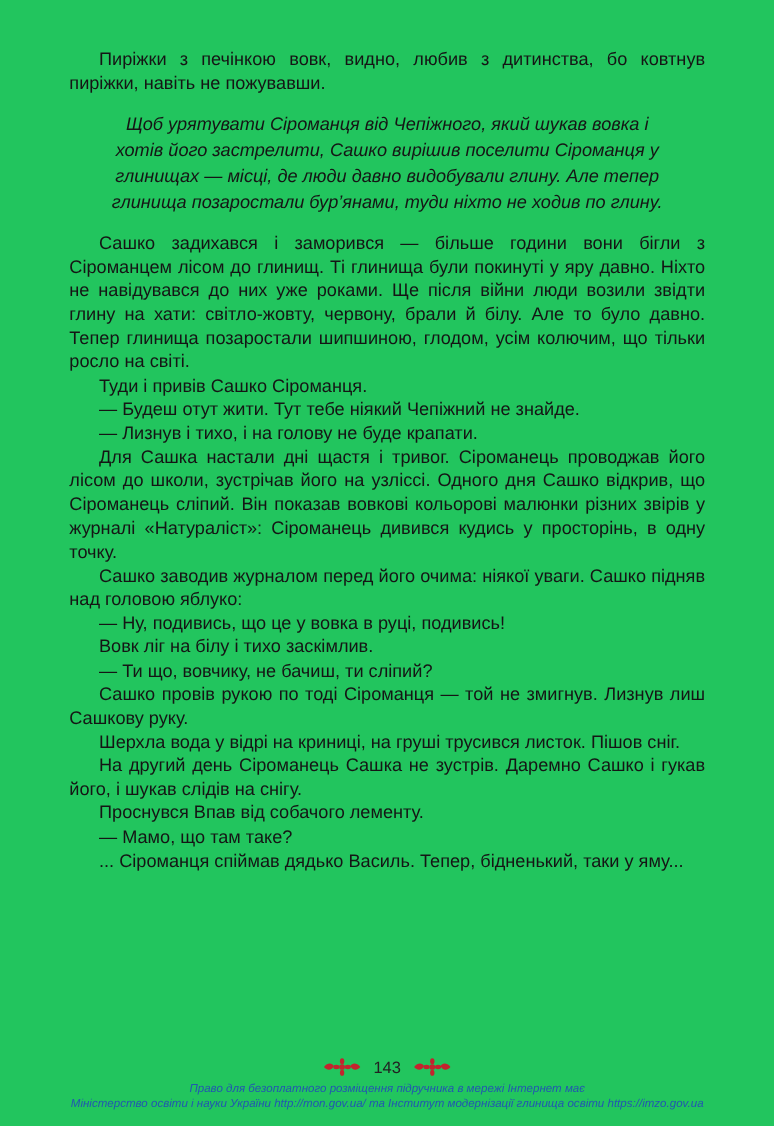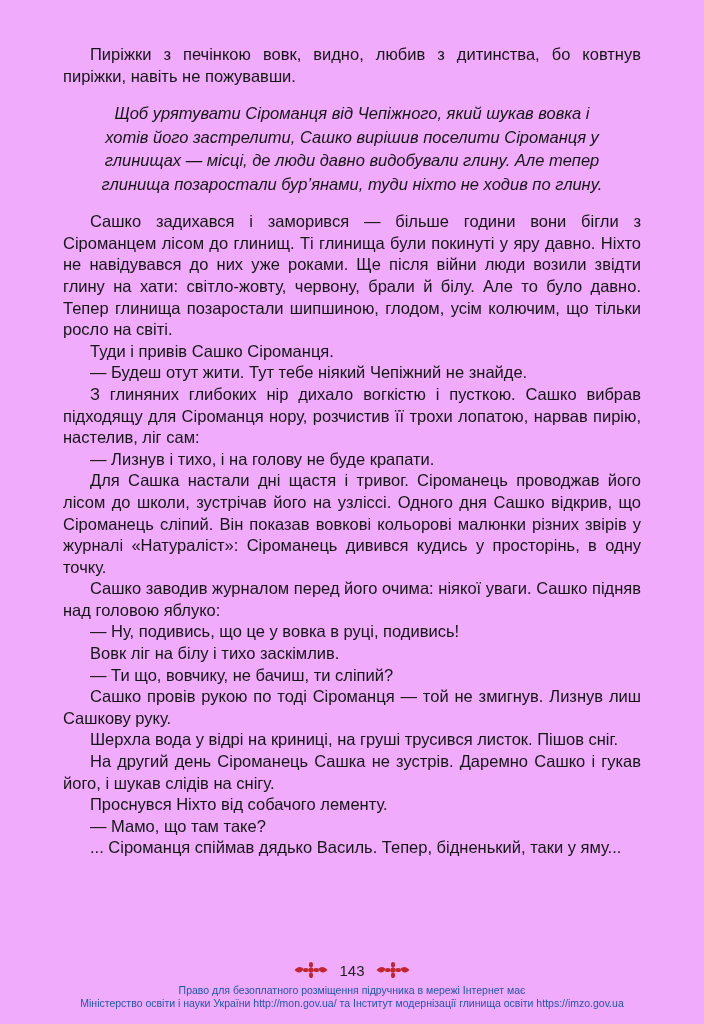--- a/index.html
+++ b/index.html
@@ -5,21 +5,21 @@
   * { box-sizing: border-box; }
   html, body { margin: 0; padding: 0; }
   body {
     width: 704px; height: 1024px;
     background: #ffffff;
     overflow: hidden;
   }
   .page {
     position: relative;
     width: 704px; height: 1024px;
-    background: #f0abfc;
+    background: #22c55e;
     color: #151515;
     font-family: "Liberation Sans", sans-serif;
   }
   .text-body {
     position: absolute;
     top: 44px; left: 63px;
     width: 578px;
     font-size: 16.5px;
     line-height: 21.6px;
     text-align: justify;
@@ -48,44 +48,44 @@
   .pagenum {
     font-size: 15px;
     color: #222222;
   }
   .ornament { display: inline-flex; }
   .ornament svg g { fill: var(--ornament_red, #c3242e); }
   .footer-line {
     font-size: 10.5px;
     line-height: 13px;
     color: var(--footer_blue, #2257b0);
+    font-style: italic;
   }
 </style>
 </head>
 <body>
 
 <div class="page">
 
   <main class="text-body">
       <p class="para body">Пиріжки з печінкою вовк, видно, любив з дитинства, бо ковтнув пиріжки, навіть не пожувавши.</p>
       <p class="para intro">Щоб урятувати Сіроманця від Чепіжного, який шукав вовка і хотів його застрелити, Сашко вирішив поселити Сіроманця у глинищах — місці, де люди давно видобували глину. Але тепер глинища позаростали бур’янами, туди ніхто не ходив по глину.</p>
       <p class="para body">Сашко задихався і заморився — більше години вони бігли з Сіроманцем лісом до глинищ. Ті глинища були покинуті у яру давно. Ніхто не навідувався до них уже роками. Ще після війни люди возили звідти глину на хати: світло-жовту, червону, брали й білу. Але то було давно. Тепер глинища позаростали шипшиною, глодом, усім колючим, що тільки росло на світі.</p>
       <p class="para body">Туди і привів Сашко Сіроманця.</p>
       <p class="para body">— Будеш отут жити. Тут тебе ніякий Чепіжний не знайде.</p>
-      <p class="para body">З глиняних глибоких нір дихало вогкістю і пусткою. Сашко вибрав підходящу для Сіроманця нору, розчистив її трохи лопатою, нарвав пирію, настелив, ліг сам:</p>
       <p class="para body">— Лизнув і тихо, і на голову не буде крапати.</p>
       <p class="para body">Для Сашка настали дні щастя і тривог. Сіроманець проводжав його лісом до школи, зустрічав його на узліссі. Одного дня Сашко відкрив, що Сіроманець сліпий. Він показав вовкові кольорові малюнки різних звірів у журналі «Натураліст»: Сіроманець дивився кудись у просторінь, в одну точку.</p>
       <p class="para body">Сашко заводив журналом перед його очима: ніякої уваги. Сашко підняв над головою яблуко:</p>
       <p class="para body">— Ну, подивись, що це у вовка в руці, подивись!</p>
       <p class="para body">Вовк ліг на білу і тихо заскімлив.</p>
       <p class="para body">— Ти що, вовчику, не бачиш, ти сліпий?</p>
       <p class="para body">Сашко провів рукою по тоді Сіроманця — той не змигнув. Лизнув лиш Сашкову руку.</p>
       <p class="para body">Шерхла вода у відрі на криниці, на груші трусився листок. Пішов сніг.</p>
       <p class="para body">На другий день Сіроманець Сашка не зустрів. Даремно Сашко і гукав його, і шукав слідів на снігу.</p>
-      <p class="para body">Проснувся Ніхто від собачого лементу.</p>
+      <p class="para body">Проснувся Впав від собачого лементу.</p>
       <p class="para body">— Мамо, що там таке?</p>
       <p class="para body">... Сіроманця спіймав дядько Василь. Тепер, бідненький, таки у яму...</p>
     </main>
 
   <footer class="page-footer">
     <div class="pagenum-row">
       <span class="ornament">
         <svg width="36" height="18" viewBox="0 0 36 18" aria-hidden="true">
           <g>
             <circle cx="18" cy="9" r="2.6"></circle>

